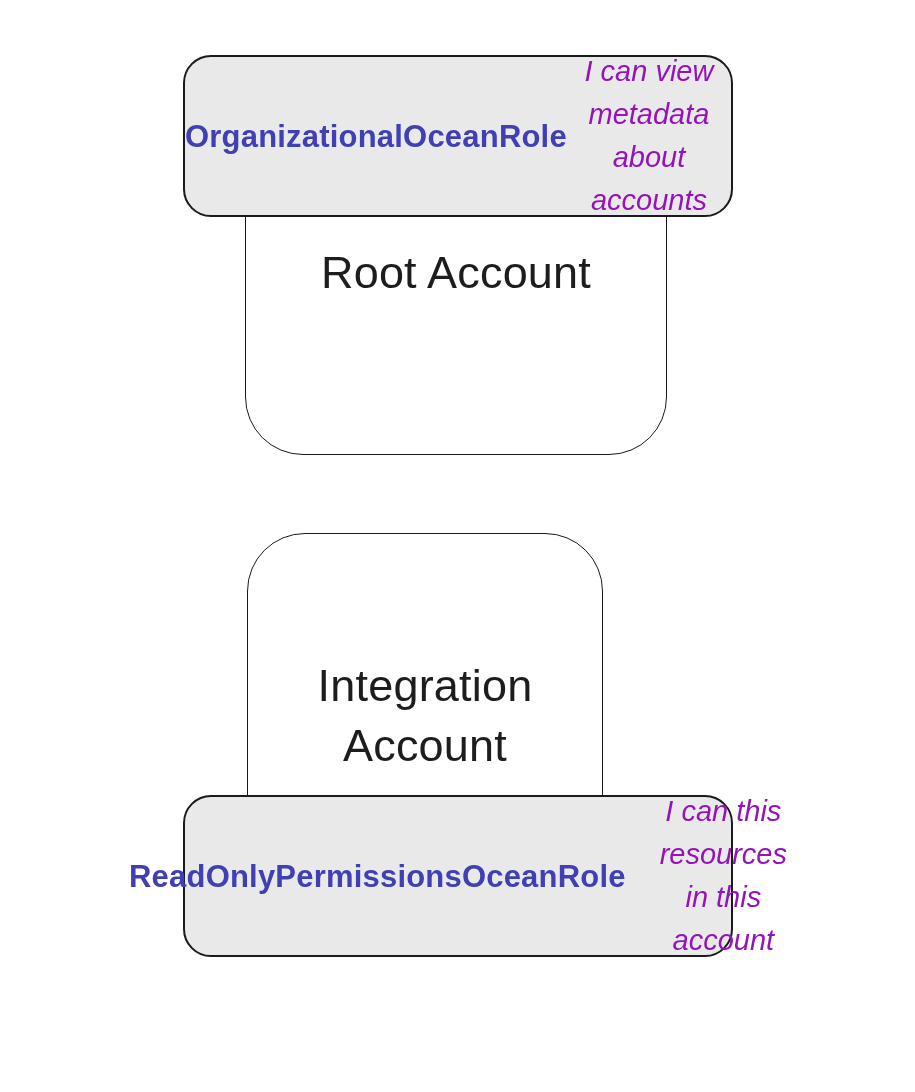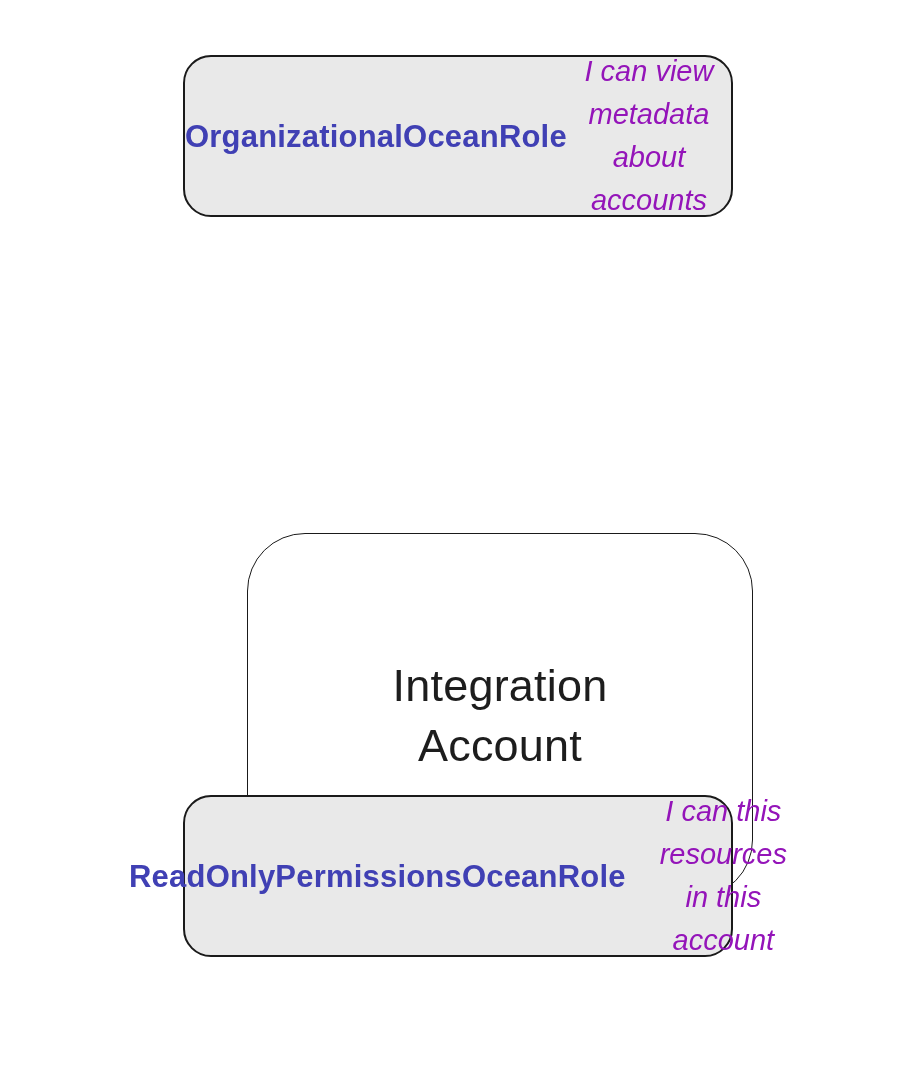--- a/index.html
+++ b/index.html
@@ -59,28 +59,31 @@
   }
   .role-desc {
     font-size: 29px;
     line-height: 43px;
     font-style: italic;
     color: var(--role-description, #9414b9);
   }
   
   #account-root        { left: 245px; top: 90px;  width: 422px; height: 365px; }
   #role-organizational { left: 183px; top: 55px;  width: 550px; height: 162px; }
-  #account-integration { left: 247px; top: 533px; width: 506px; height: 365px; }
+  #account-integration { left: 247px; top: 533px; width: 356px; height: 365px; }
   #role-readonly       { left: 183px; top: 795px; width: 550px; height: 162px; gap: 34px; }
 </style>
 </head>
 <body>
 
 <div class="diagram-canvas">
 
+  <div class="account-box" id="account-root">
+    <div class="account-label">Root Account</div>
+  </div>
 
   <div class="account-box" id="account-integration">
     <div class="account-label">Integration Account</div>
   </div>
 
   <div class="role-box" id="role-organizational">
     <div class="role-name">OrganizationalOceanRole</div>
     <div class="role-desc">I can view metadata about accounts</div>
   </div>
 

